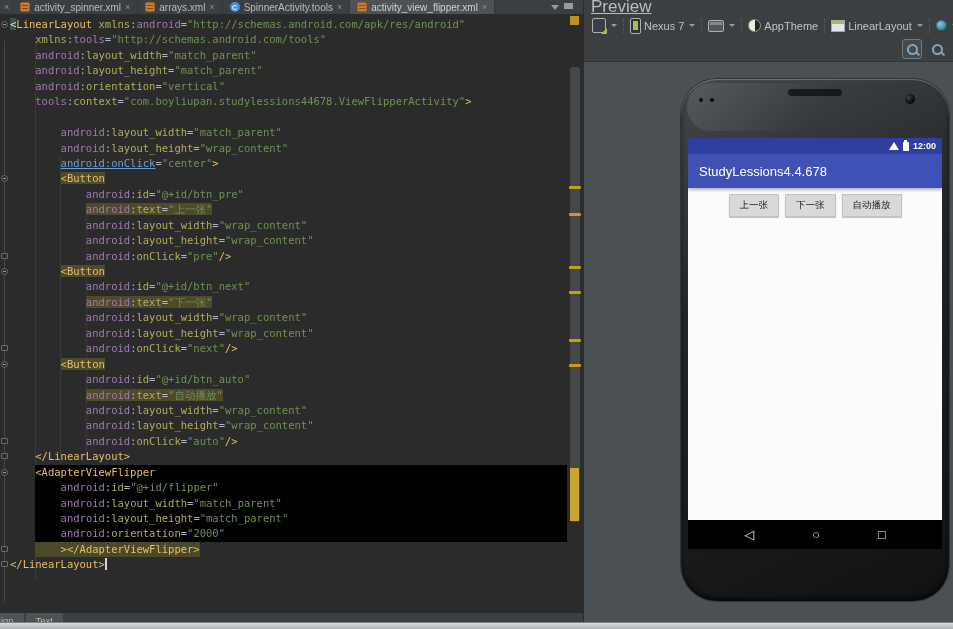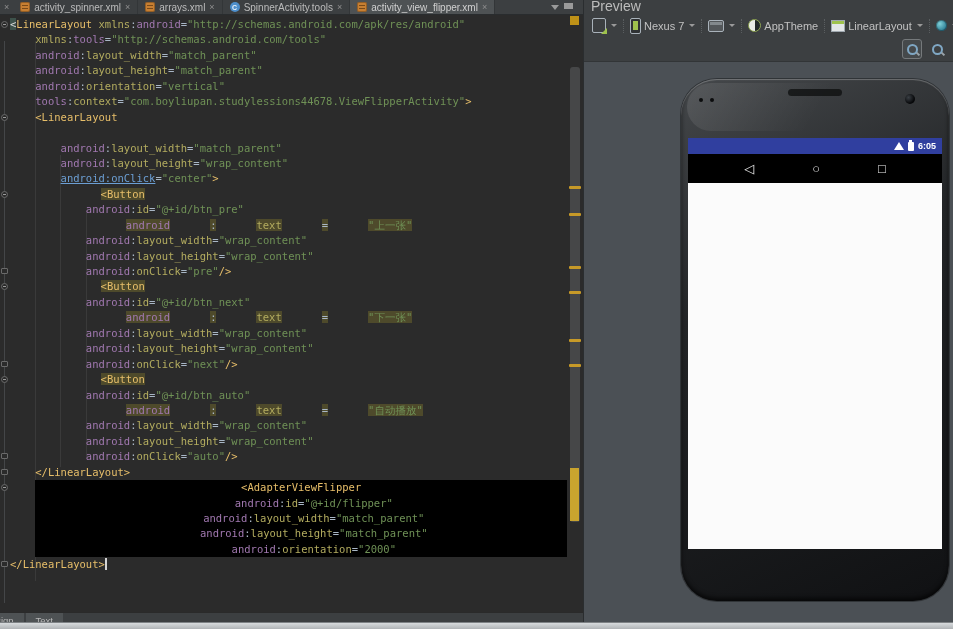--- a/index.html
+++ b/index.html
@@ -23,32 +23,32 @@
   .tabspacer{flex:1;}
   .ic-down{width:0;height:0;border-left:4px solid transparent;border-right:4px solid transparent;
            border-top:5px solid #9A9A9A;margin:0 5px;}
   .ic-menu{width:9px;height:7px;border-top:1px solid #9A9A9A;
            box-shadow:0 2px 0 #9A9A9A inset,0 5px 0 #9A9A9A inset;margin-right:10px;}
 
   
   .editor{position:absolute;left:0;top:15px;width:583px;height:597px;background:#2B2B2B;overflow:hidden;}
   .code{position:absolute;left:0;top:0;right:16px;bottom:0;padding:2px 0 0 10px;
         font-family:"DejaVu Sans Mono",monospace;font-size:10.5px;color:#A9B7C6;}
-  .cl{display:flex;height:15.45px;line-height:15.45px;white-space:pre;position:relative;text-align:center;}
+  .cl{display:flex;height:15.45px;line-height:15.45px;white-space:pre;position:relative;}
   .body{white-space:pre;}
   .body.sf{flex:1;background:#000000;}
   .body.st2{background:#4C492B;}
   .tk-tg{color:#E8BF6A;}
   .tk-ns{color:#A178B0;}
   .tk-at{color:#B3AC5F;}
   .tk-pl{color:#A9B7C6;}
   .tk-st{color:#6F9156;}
   .tk-lk{color:#6C9FD4;text-decoration:underline;}
   .bm{background:#3D524B;color:#DCDCDC;}
-  .oc{background:#4E4A2B;margin-left:40px;}
+  .oc{background:#4E4A2B;}
   .caret{display:inline-block;width:2px;height:12px;background:#D4D4D4;vertical-align:-2px;}
   .fold{position:absolute;left:-9px;top:4px;width:7px;height:7px;box-sizing:border-box;
         border:1px solid #6A6A6A;border-radius:50%;background:#2B2B2B;z-index:3;}
   .fold.fs::before{content:"";position:absolute;left:1px;right:1px;top:2px;border-top:1px solid #9A9A9A;}
   .fold.fe{border-radius:1px;height:6px;}
   .foldline{position:absolute;left:4px;top:26px;height:562px;width:0;border-left:1px solid #444648;z-index:1;}
   .ig{position:absolute;width:1px;background:#3A3A3A;z-index:0;}
 
   
   .scroll{position:absolute;right:0;top:0;width:16px;bottom:0;background:#2B2B2B;}
@@ -62,21 +62,21 @@
          display:flex;align-items:flex-start;overflow:hidden;border-top:1px solid #2A2A2A;}
   .btab{height:14px;padding:0 10px;font-size:9.5px;color:#B8B8B8;background:#4E5254;
         display:flex;align-items:center;margin-right:2px;white-space:nowrap;}
   .btab.first{margin-left:-26px;}
   .strip{position:absolute;left:0;top:622px;width:953px;height:7px;
          background:linear-gradient(#D8DBDD,#A9ADB0);border-top:1px solid #7E8285;}
 
   
   .rpane{position:absolute;left:583px;top:0;width:370px;height:622px;background:#3C3F41;
          border-left:1px solid #2A2D2F;overflow:hidden;}
-  .phead{height:13px;font-size:14px;color:#BCBCBC;padding-left:7px;line-height:13px;}
+  .phead{height:13px;font-size:17px;color:#BCBCBC;padding-left:7px;line-height:13px;text-decoration:underline;}
   .ptool{height:25px;display:flex;align-items:center;padding-left:5px;font-size:11px;color:#C2C2C2;}
   .titem{display:flex;align-items:center;gap:3px;padding:1px 3px;white-space:nowrap;}
   .car{width:0;height:0;border-left:3px solid transparent;border-right:3px solid transparent;
        border-top:3px solid #9A9A9A;margin-left:2px;}
   .tsep{width:1px;height:14px;border-left:1px dotted #5A5E60;margin:0 3px;}
   .ic-cfg{width:12px;height:13px;border:1px solid #A9B2BA;border-radius:2px;position:relative;background:#3C3F41;}
   .ic-cfg::after{content:"";position:absolute;right:-2px;bottom:-2px;width:0;height:0;
        border-left:6px solid transparent;border-bottom:6px solid #9FC24D;}
   .ic-phn{width:9px;height:14px;border:1px solid #A9B2BA;border-radius:2px;background:#2F3234;
        display:flex;align-items:center;justify-content:center;}
@@ -165,21 +165,20 @@
     <div class="code" id="code">
         <div class="ig" style="left: 35px; top: 26px; height: 540px;"></div>
         <div class="ig" style="left: 60px; top: 140px; height: 312px;"></div>
         <div class="ig" style="left: 86px; top: 196px; height: 246px;"></div>
         <div class="cl"><span class="fold fs"></span><span></span><span class="body"><span class="tk-tg bm">&lt;</span><span class="tk-tg">LinearLayout</span><span class="tk-pl"> </span><span class="tk-at">xmlns</span><span class="tk-pl">:</span><span class="tk-ns">android</span><span class="tk-pl">=</span><span class="tk-st">"http://schemas.android.com/apk/res/android"</span></span></div>
         <div class="cl"><span>    </span><span class="body"><span class="tk-at">xmlns</span><span class="tk-pl">:</span><span class="tk-ns">tools</span><span class="tk-pl">=</span><span class="tk-st">"http://schemas.android.com/tools"</span></span></div>
         <div class="cl"><span>    </span><span class="body"><span class="tk-ns">android</span><span class="tk-pl">:</span><span class="tk-at">layout_width</span><span class="tk-pl">=</span><span class="tk-st">"match_parent"</span></span></div>
         <div class="cl"><span>    </span><span class="body"><span class="tk-ns">android</span><span class="tk-pl">:</span><span class="tk-at">layout_height</span><span class="tk-pl">=</span><span class="tk-st">"match_parent"</span></span></div>
         <div class="cl"><span>    </span><span class="body"><span class="tk-ns">android</span><span class="tk-pl">:</span><span class="tk-at">orientation</span><span class="tk-pl">=</span><span class="tk-st">"vertical"</span></span></div>
         <div class="cl"><span>    </span><span class="body"><span class="tk-ns">tools</span><span class="tk-pl">:</span><span class="tk-at">context</span><span class="tk-pl">=</span><span class="tk-st">"com.boyliupan.studylessions44678.ViewFlipperActivity"</span><span class="tk-tg">&gt;</span></span></div>
-        <div class="cl"><span class="fold fs"></span><span>    </span><span class="body"><span class="tk-tg">&lt;LinearLayout</span></span></div>
         <div class="cl"><span></span><span class="body"></span></div>
         <div class="cl"><span>        </span><span class="body"><span class="tk-ns">android</span><span class="tk-pl">:</span><span class="tk-at">layout_width</span><span class="tk-pl">=</span><span class="tk-st">"match_parent"</span></span></div>
         <div class="cl"><span>        </span><span class="body"><span class="tk-ns">android</span><span class="tk-pl">:</span><span class="tk-at">layout_height</span><span class="tk-pl">=</span><span class="tk-st">"wrap_content"</span></span></div>
         <div class="cl"><span>        </span><span class="body"><span class="tk-lk">android:onClick</span><span class="tk-pl">=</span><span class="tk-st">"center"</span><span class="tk-tg">&gt;</span></span></div>
         <div class="cl"><span class="fold fs"></span><span>        </span><span class="body"><span class="tk-tg oc">&lt;Button</span></span></div>
         <div class="cl"><span>            </span><span class="body"><span class="tk-ns">android</span><span class="tk-pl">:</span><span class="tk-at">id</span><span class="tk-pl">=</span><span class="tk-st">"@+id/btn_pre"</span></span></div>
         <div class="cl"><span>            </span><span class="body"><span class="tk-ns oc">android</span><span class="tk-pl oc">:</span><span class="tk-at oc">text</span><span class="tk-pl oc">=</span><span class="tk-st oc">"上一张"</span></span></div>
         <div class="cl"><span>            </span><span class="body"><span class="tk-ns">android</span><span class="tk-pl">:</span><span class="tk-at">layout_width</span><span class="tk-pl">=</span><span class="tk-st">"wrap_content"</span></span></div>
         <div class="cl"><span>            </span><span class="body"><span class="tk-ns">android</span><span class="tk-pl">:</span><span class="tk-at">layout_height</span><span class="tk-pl">=</span><span class="tk-st">"wrap_content"</span></span></div>
         <div class="cl"><span class="fold fe"></span><span>            </span><span class="body"><span class="tk-ns">android</span><span class="tk-pl">:</span><span class="tk-at">onClick</span><span class="tk-pl">=</span><span class="tk-st">"pre"</span><span class="tk-tg">/&gt;</span></span></div>
@@ -194,20 +193,21 @@
         <div class="cl"><span>            </span><span class="body"><span class="tk-ns oc">android</span><span class="tk-pl oc">:</span><span class="tk-at oc">text</span><span class="tk-pl oc">=</span><span class="tk-st oc">"自动播放"</span></span></div>
         <div class="cl"><span>            </span><span class="body"><span class="tk-ns">android</span><span class="tk-pl">:</span><span class="tk-at">layout_width</span><span class="tk-pl">=</span><span class="tk-st">"wrap_content"</span></span></div>
         <div class="cl"><span>            </span><span class="body"><span class="tk-ns">android</span><span class="tk-pl">:</span><span class="tk-at">layout_height</span><span class="tk-pl">=</span><span class="tk-st">"wrap_content"</span></span></div>
         <div class="cl"><span class="fold fe"></span><span>            </span><span class="body"><span class="tk-ns">android</span><span class="tk-pl">:</span><span class="tk-at">onClick</span><span class="tk-pl">=</span><span class="tk-st">"auto"</span><span class="tk-tg">/&gt;</span></span></div>
         <div class="cl"><span class="fold fe"></span><span>    </span><span class="body"><span class="tk-tg">&lt;/LinearLayout&gt;</span></span></div>
         <div class="cl"><span class="fold fs"></span><span>    </span><span class="body sf"><span class="tk-tg">&lt;AdapterViewFlipper</span></span></div>
         <div class="cl"><span>    </span><span class="body sf"><span class="tk-pl">    </span><span class="tk-ns">android</span><span class="tk-pl">:</span><span class="tk-at">id</span><span class="tk-pl">=</span><span class="tk-st">"@+id/flipper"</span></span></div>
         <div class="cl"><span>    </span><span class="body sf"><span class="tk-pl">    </span><span class="tk-ns">android</span><span class="tk-pl">:</span><span class="tk-at">layout_width</span><span class="tk-pl">=</span><span class="tk-st">"match_parent"</span></span></div>
         <div class="cl"><span>    </span><span class="body sf"><span class="tk-pl">    </span><span class="tk-ns">android</span><span class="tk-pl">:</span><span class="tk-at">layout_height</span><span class="tk-pl">=</span><span class="tk-st">"match_parent"</span></span></div>
         <div class="cl"><span>    </span><span class="body sf"><span class="tk-pl">    </span><span class="tk-ns">android</span><span class="tk-pl">:</span><span class="tk-at">orientation</span><span class="tk-pl">=</span><span class="tk-st">"2000"</span></span></div>
+        <div class="cl"><span class="fold fe"></span><span>    </span><span class="body st2"><span class="tk-pl">    </span><span class="tk-tg">&gt;&lt;/AdapterViewFlipper&gt;</span></span></div>
         <div class="cl"><span class="fold fe"></span><span></span><span class="body"><span class="tk-tg">&lt;/LinearLayout&gt;</span><span class="caret"></span></span></div>
       </div>
     <div class="scroll" id="stripe">
         <div class="thumb" style="top: 52px; height: 455px;"></div>
         <div class="sqr" style="top: 1px;"></div>
         <div class="tick" style="top: 171px;"></div>
         <div class="tick" style="top: 198px;"></div>
         <div class="tick" style="top: 251px;"></div>
         <div class="tick" style="top: 276px;"></div>
         <div class="tick" style="top: 324px;"></div>
@@ -274,21 +274,27 @@
     <div class="canvas">
       <div class="phone">
         <span class="spk"></span>
         <span class="cam"></span>
         <span class="pdot" style="left:18px;"></span>
         <span class="pdot" style="left:29px;"></span>
         <div class="screen">
           <div class="sbar">
             <span class="wifi"></span>
             <span class="batt"></span>
-            <span>6:05</span>
+            <span>12:00</span>
+          </div>
+          <div class="abar">StudyLessions4.4.678</div>
+          <div class="pcontent">
+            <div class="abtn">上一张</div>
+            <div class="abtn">下一张</div>
+            <div class="abtn">自动播放</div>
           </div>
           <div class="nbar">
             <span class="nav-g">◁</span>
             <span class="nav-g">○</span>
             <span class="nav-g">□</span>
           </div>
         </div>
       </div>
     </div>
   </div>

